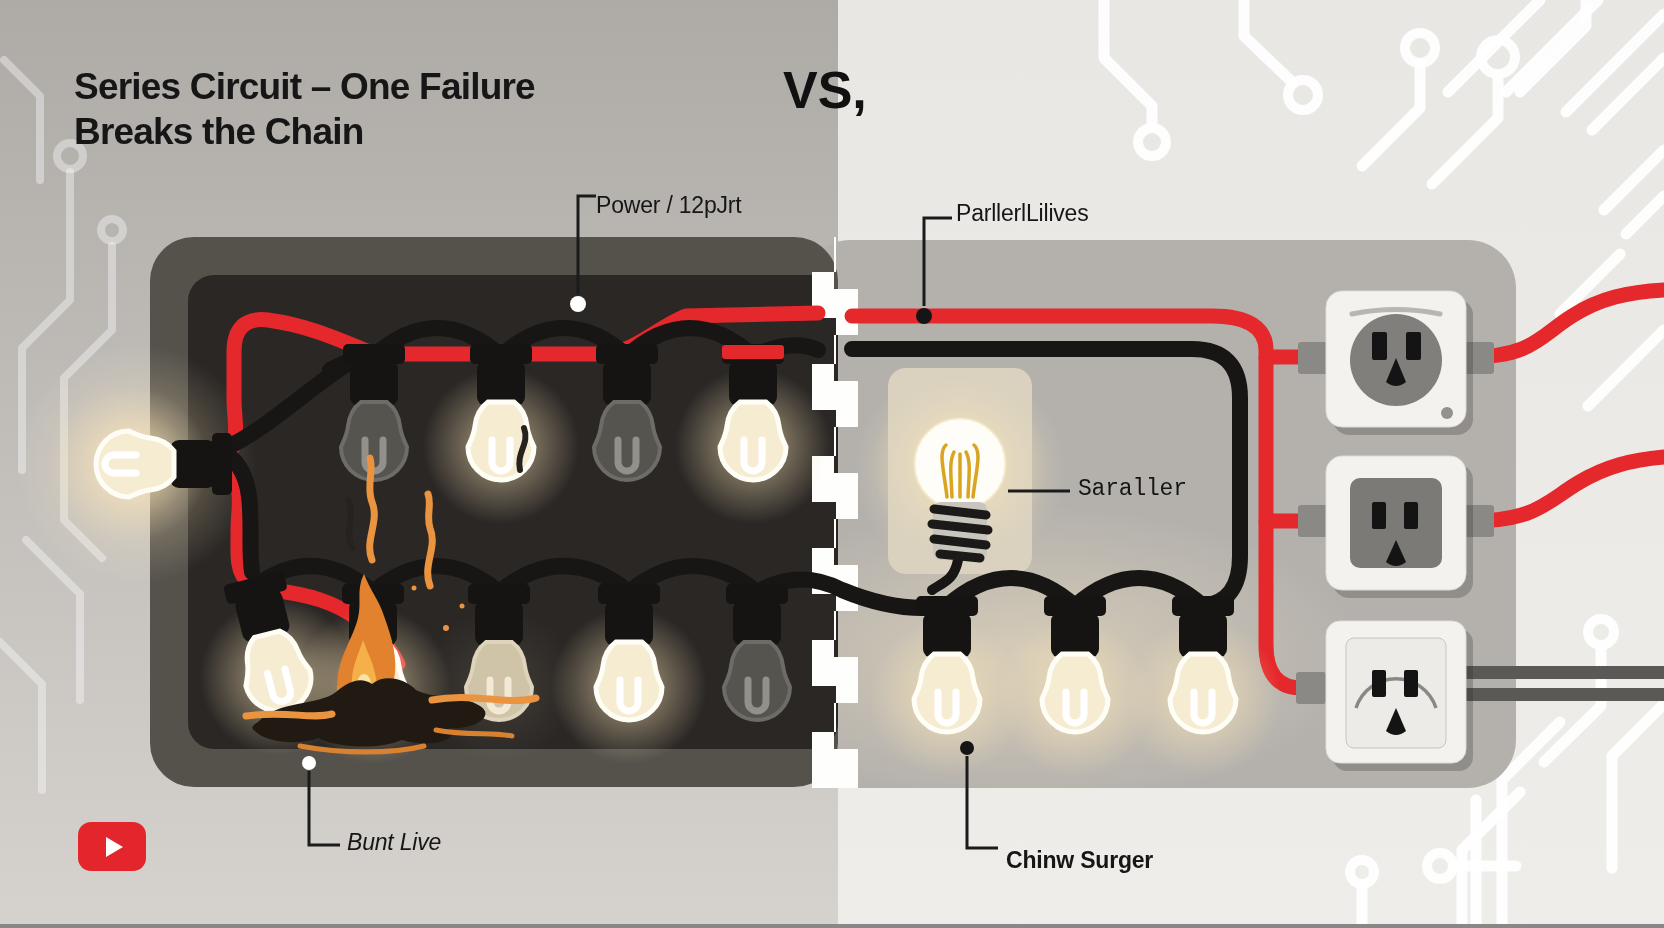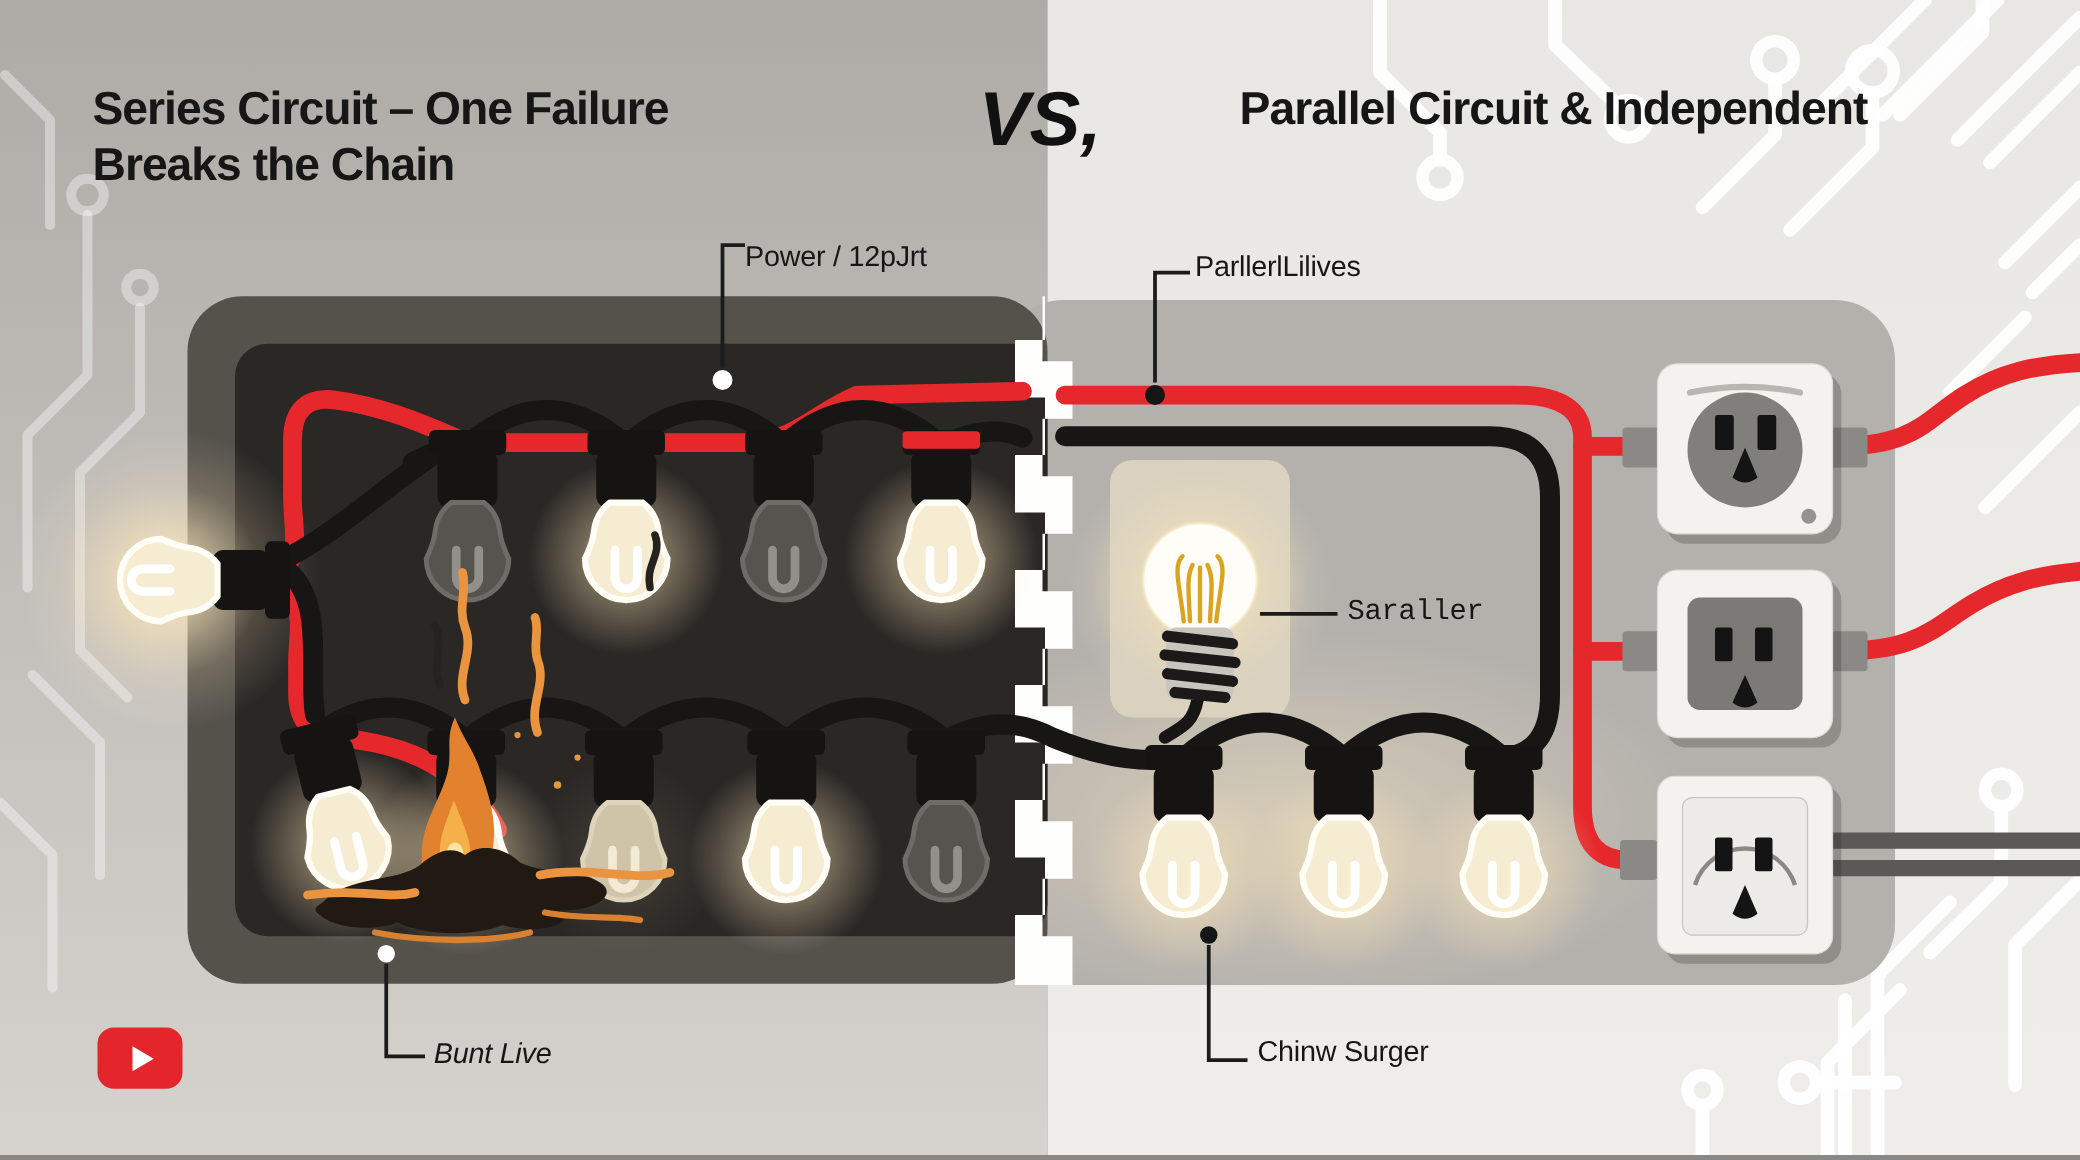--- a/index.html
+++ b/index.html
@@ -3,27 +3,27 @@
 <meta charset="utf-8">
 <style>
   html,body{margin:0;padding:0;background:#888;}
   .stage{position:relative;width:1664px;height:924px;overflow:hidden;
          font-family:"Liberation Sans",sans-serif;}
   svg{position:absolute;left:0;top:0;}
   .txt{position:absolute;color:#141414;white-space:nowrap;}
   .title{font-weight:700;font-size:37px;line-height:45px;letter-spacing:-0.8px;color:#161616;}
   .title-left{left:74px;top:64px;}
   .title-right{right:170px;top:64px;text-align:right;}
-  .vs{left:783px;top:60px;font-weight:700;font-size:61px;color:#111;font-style:italic;}
+  .vs{left:783px;top:60px;font-weight:700;font-size:52px;color:#111;}
   .callout{font-size:23px;letter-spacing:-0.2px;color:#161616;}
   .cl-power{left:596px;top:192px;}
   .cl-parallel{left:956px;top:200px;text-align:right;}
   .cl-saraller{left:1078px;top:476px;font-family:Liberation Mono, monospace;}
   .cl-bunt{left:347px;top:829px;font-style:italic;}
-  .cl-chinw{left:1006px;top:828px;}
+  .cl-chinw{left:1006px;top:847px;font-weight:bold;}
   .yt{position:absolute;left:78px;top:822px;width:68px;height:49px;background:#e3262b;
       border-radius:13px;display:flex;align-items:center;justify-content:center;}
   .yt .tri{width:0;height:0;border-left:17px solid #fff;border-top:10px solid transparent;
       border-bottom:10px solid transparent;margin-left:4px;}
   
   .wr{stroke:#e5282c;stroke-width:15;fill:none;stroke-linecap:round;stroke-linejoin:round;}
   .wk{stroke:#171614;stroke-width:16;fill:none;stroke-linecap:round;stroke-linejoin:round;}
   .wk2{stroke:#171614;stroke-width:10;fill:none;stroke-linecap:round;}
   .ld{stroke:#1b1b1b;stroke-width:3;fill:none;}
   .fs{stroke:#ea9440;stroke-width:7;fill:none;stroke-linecap:round;}
@@ -268,21 +268,20 @@
 </svg>
 
 <div class="txt title title-left">
   <div>Series Circuit – One Failure</div>
   <div>Breaks the Chain</div>
 </div>
 
 <div class="txt vs">VS,</div>
 
 <div class="txt title title-right">
-  <div>Parallel Circuit &amp; Independent</div>
 </div>
 
 <div class="txt callout cl-power">Power / 12pJrt</div>
 <div class="txt callout cl-parallel">ParllerlLilives</div>
 <div class="txt callout cl-saraller">Saraller</div>
 <div class="txt callout cl-bunt">Bunt Live</div>
 <div class="txt callout cl-chinw">Chinw Surger</div>
 
 <div class="yt">
   <span class="tri"></span>

